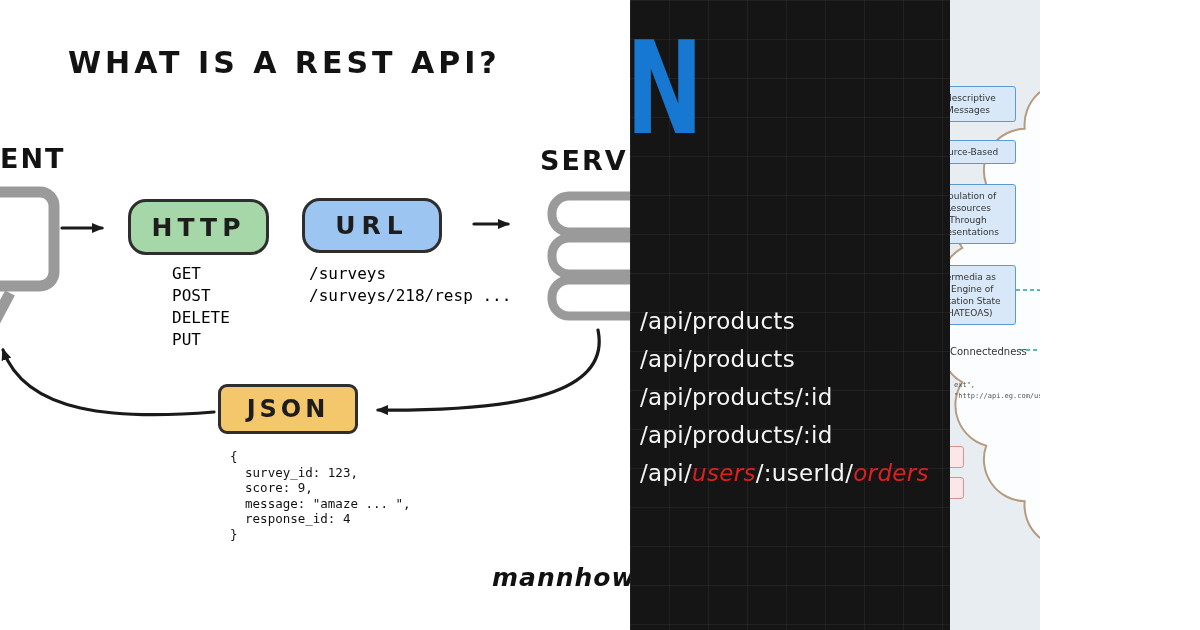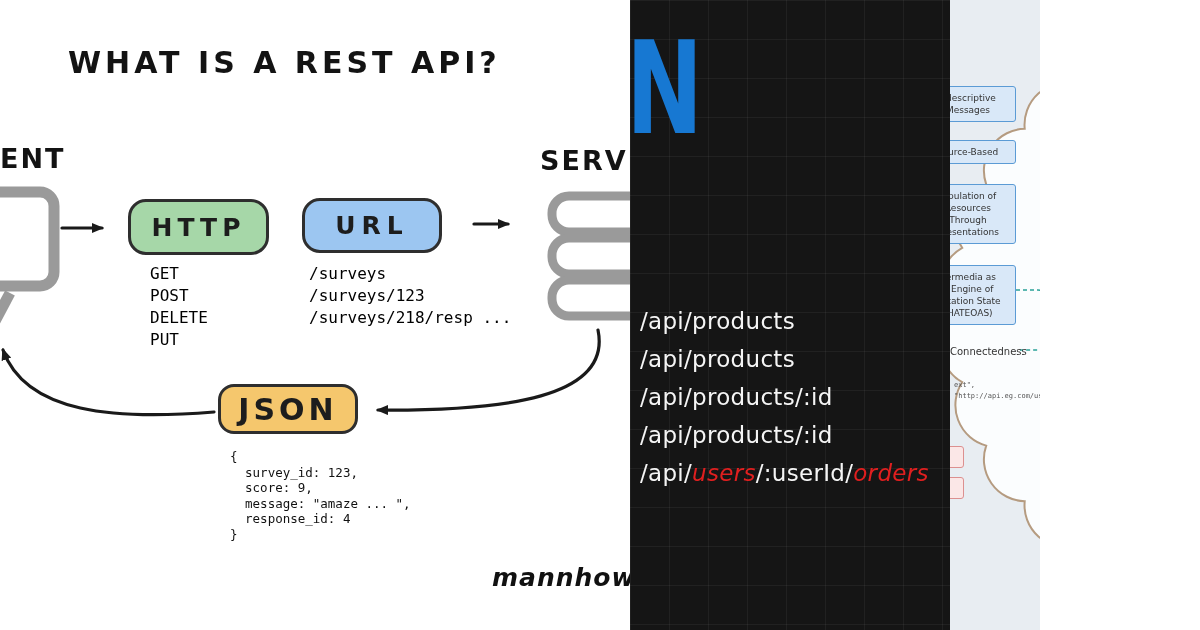--- a/index.html
+++ b/index.html
@@ -21,22 +21,22 @@
   .thick { stroke-width:11px; } .mid { stroke-width:9px; }
   .ink-stroke { stroke:var(--ink); stroke-width:3.2px; fill:none; stroke-linecap:round; }
   .ah-fill { fill:var(--ink); }
   .box { position:absolute; display:flex; align-items:center; justify-content:center;
          border:3px solid var(--box-border); font-weight:600; color:#1d1d1d; }
   .box-http { left:128px; top:199px; width:141px; height:56px; background:var(--http-fill);
               border-radius:18px; font-size:25px; letter-spacing:5px; }
   .box-url  { left:302px; top:198px; width:140px; height:55px; background:var(--url-fill);
               border-radius:18px; font-size:25px; letter-spacing:6px; }
   .box-json { left:218px; top:384px; width:140px; height:50px; background:var(--json-fill);
-              border-radius:16px; font-size:30px; letter-spacing:4px; }
-  .methods { position:absolute; left:150px; top:263px; font-family:"DejaVu Sans Mono", monospace;
+              border-radius:9px; font-size:24px; letter-spacing:4px; }
+  .methods { position:absolute; left:172px; top:263px; font-family:"DejaVu Sans Mono", monospace;
              font-size:16px; line-height:22px; color:#000; }
   .urls { position:absolute; left:309px; top:263px; font-family:"DejaVu Sans Mono", monospace;
           font-size:16px; line-height:22px; color:#000; white-space:nowrap; }
   .json-code { position:absolute; left:230px; top:449px; font-family:"DejaVu Sans Mono", monospace;
                font-size:12.5px; line-height:15.5px; color:#111; white-space:pre; }
   .signature { position:absolute; left:492px; top:563px; font-size:25px; font-style:italic;
                font-weight:600; letter-spacing:1px; color:#111; }
 
   
   .panel-middle { left:630px; width:320px; background-color:var(--middle-bg);
@@ -112,21 +112,20 @@
 
     <div class="methods">
       <div>GET</div>
       <div>POST</div>
       <div>DELETE</div>
       <div>PUT</div>
     </div>
 
     <div class="urls">
       <div>/surveys</div>
-      <div>/surveys/123</div>
       <div>/surveys/218/resp ...</div>
     </div>
 
     <pre class="json-code">{
   survey_id: 123,
   score: 9,
   message: "amaze ... ",
   response_id: 4
 }</pre>
     <div class="signature">mannhowie</div>

